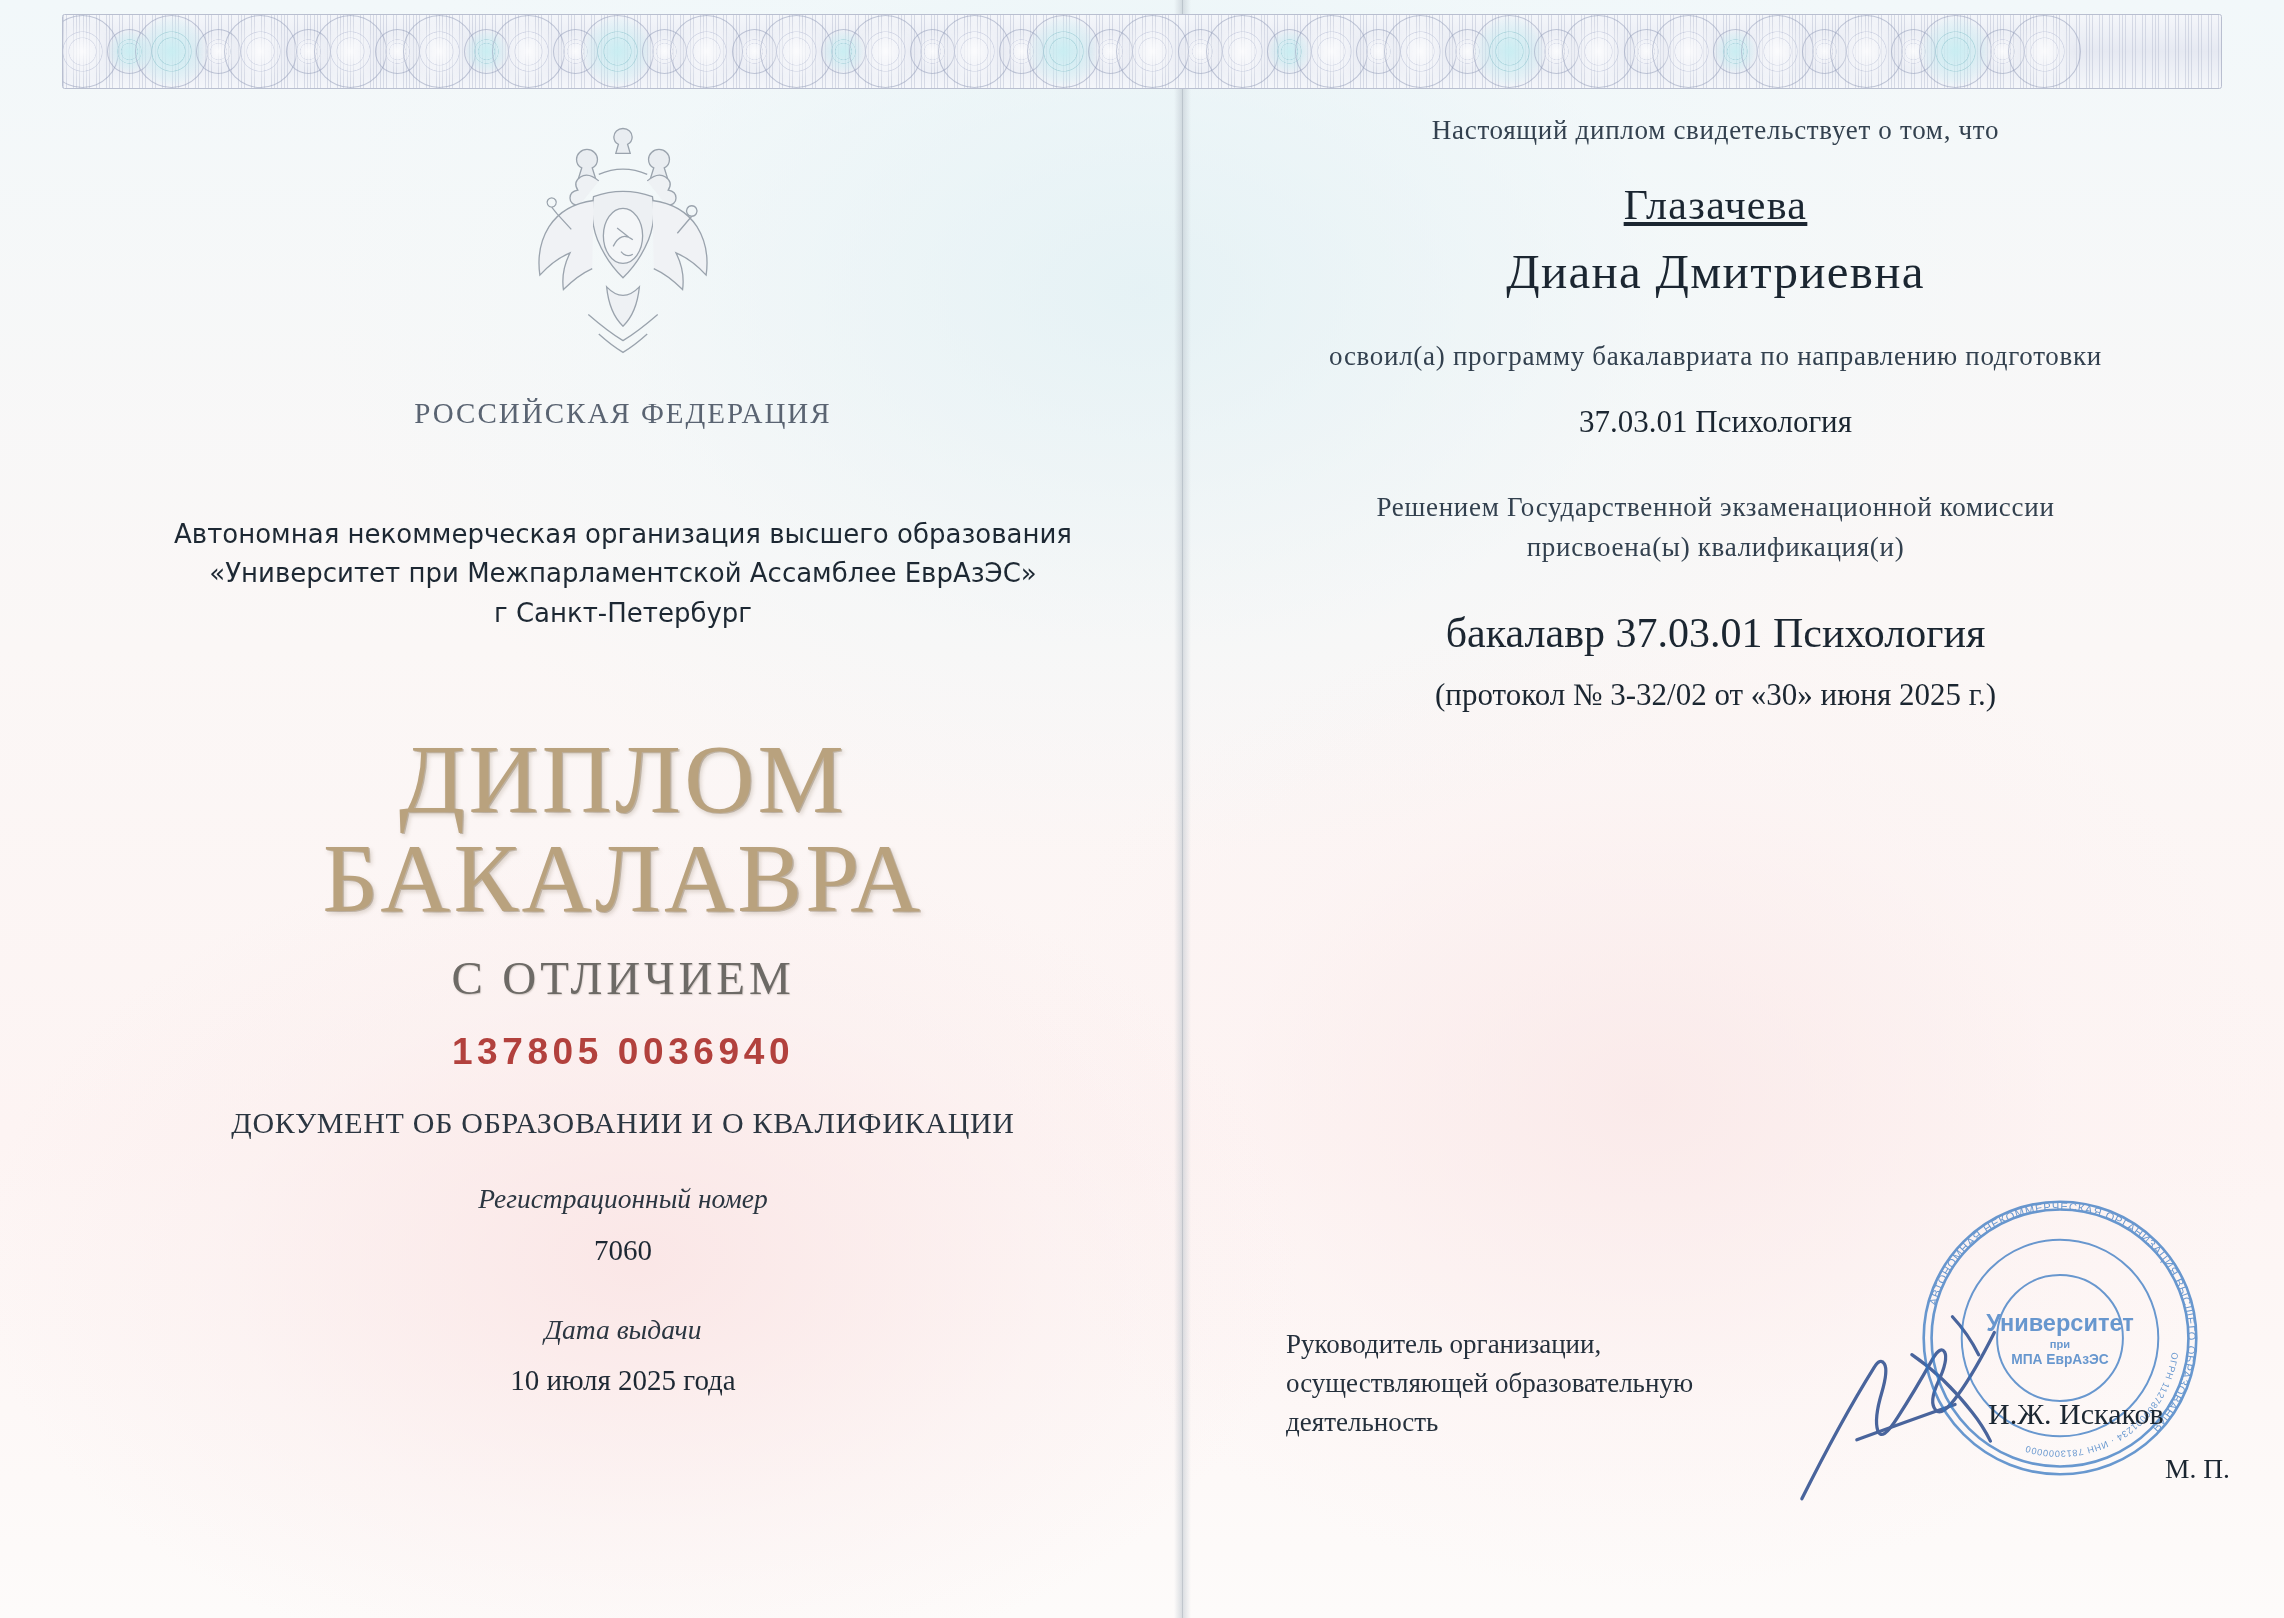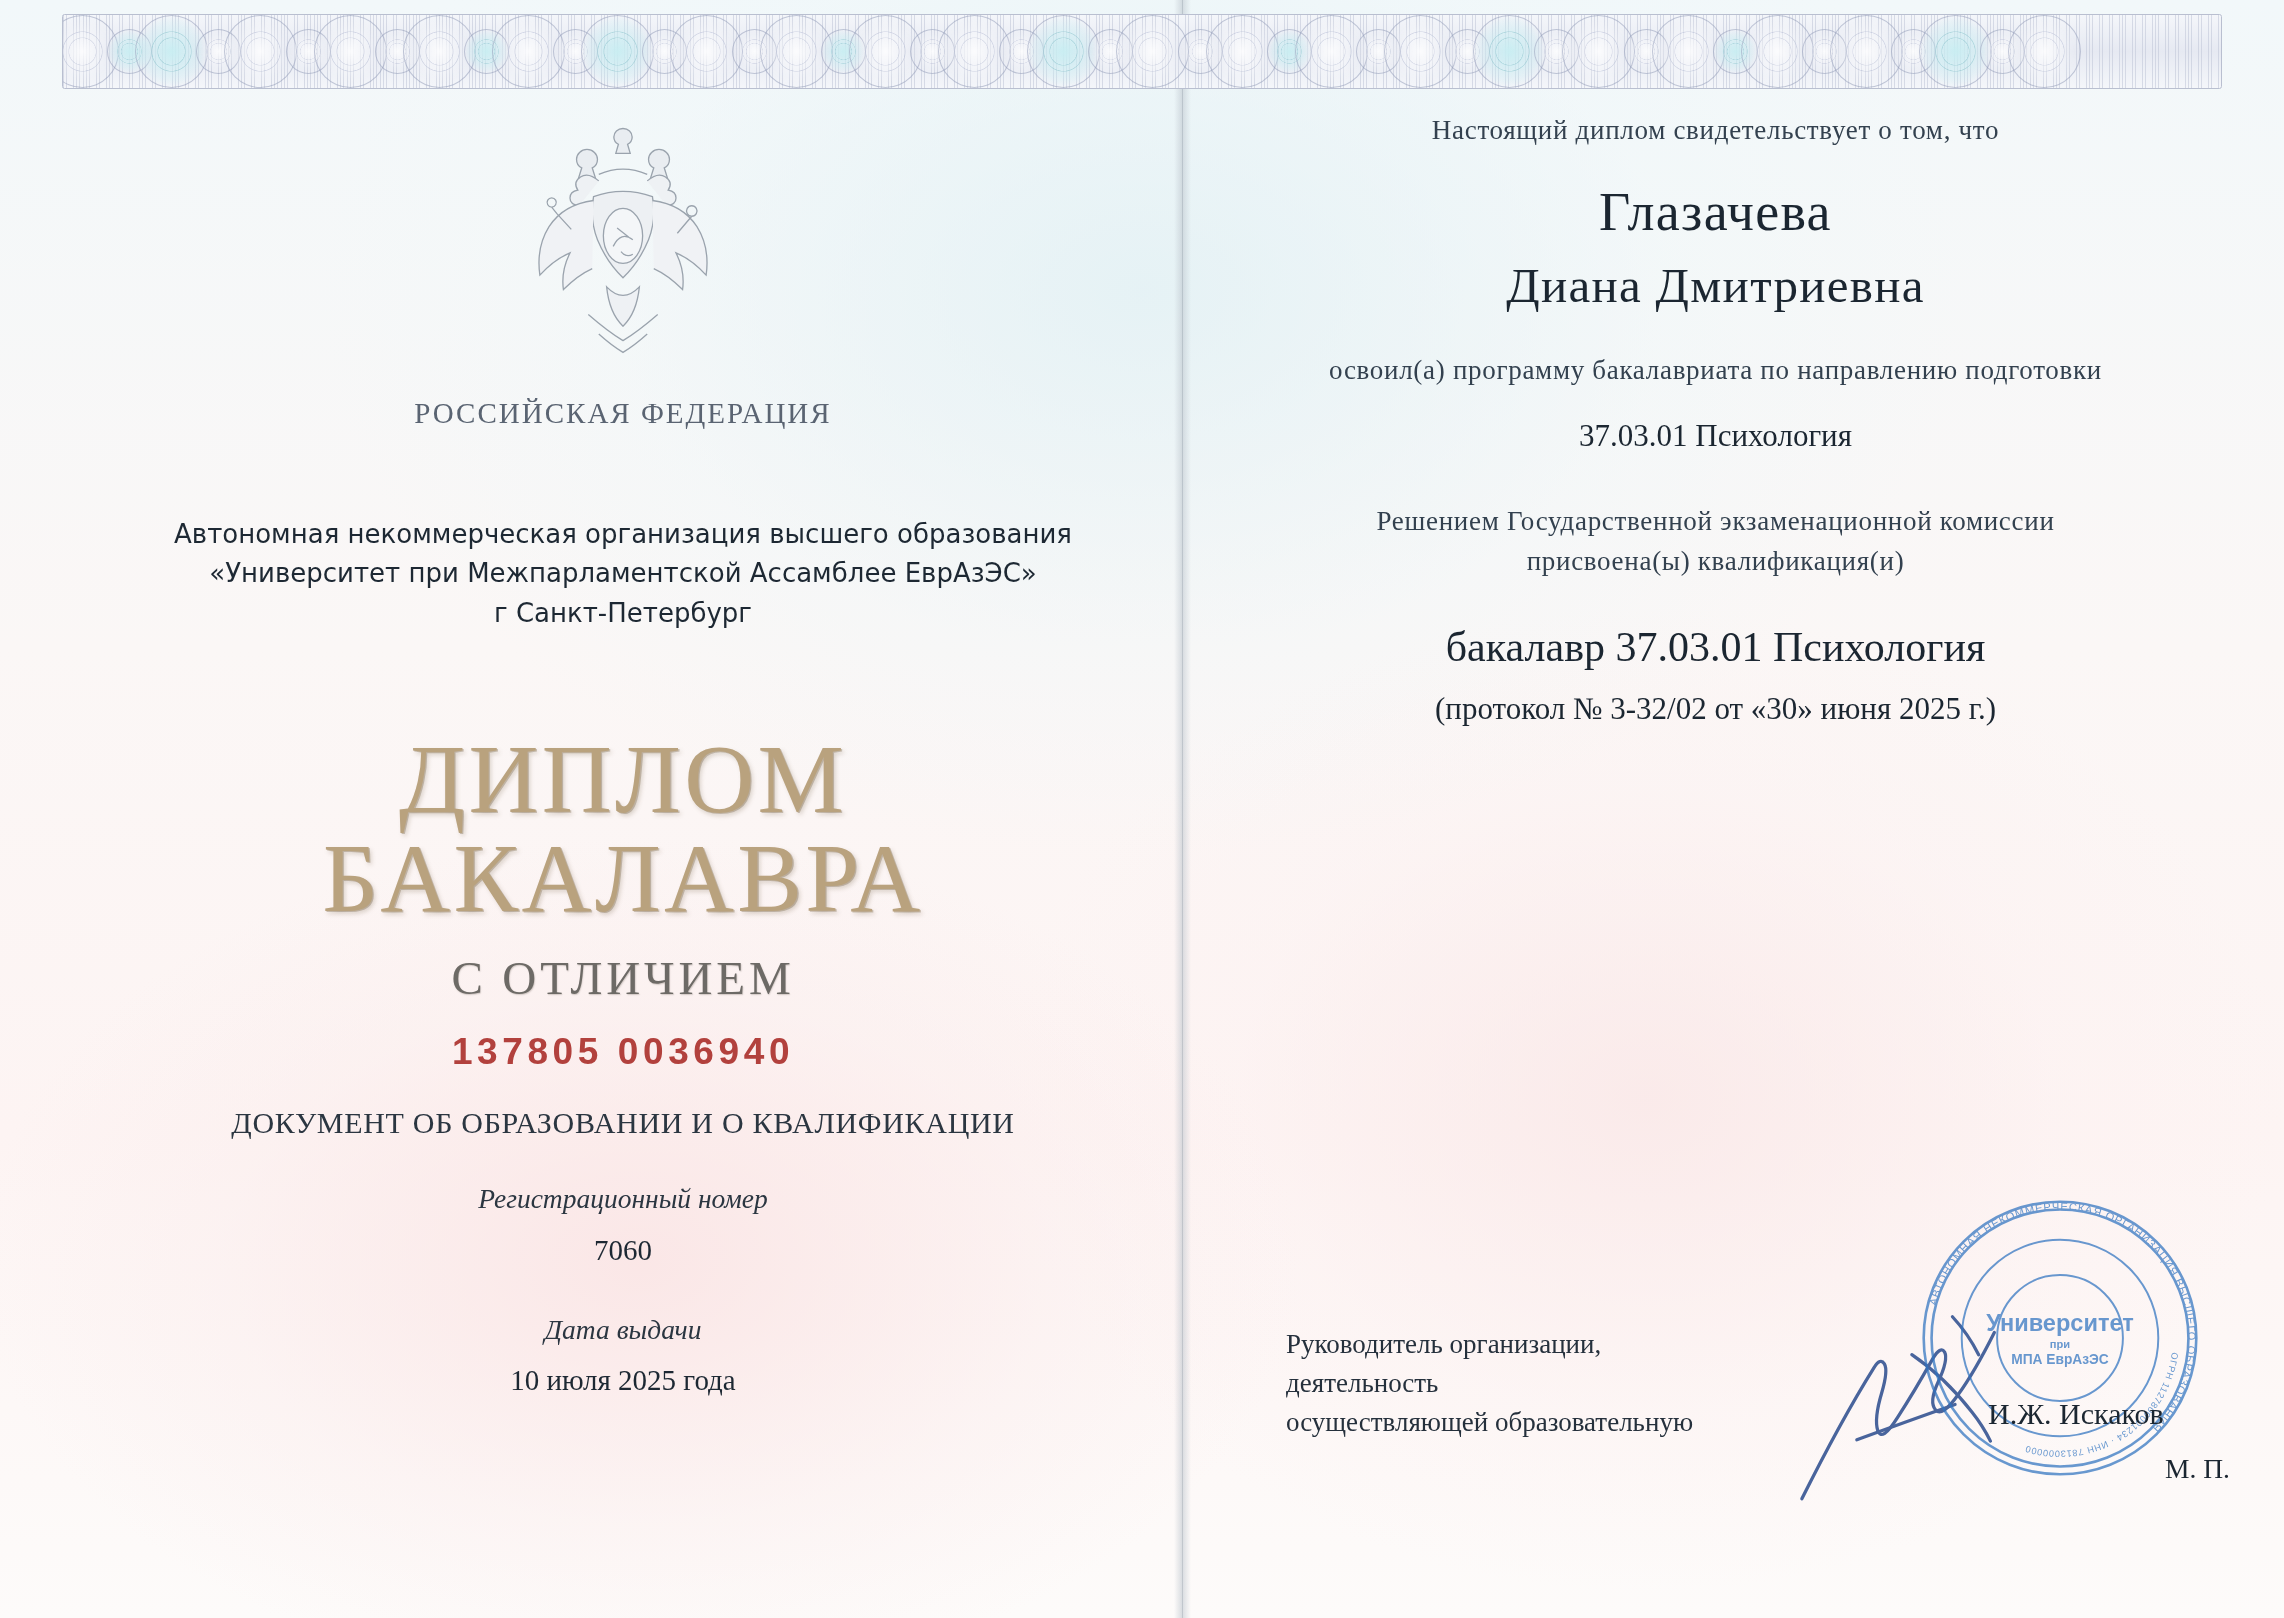--- a/index.html
+++ b/index.html
@@ -175,23 +175,24 @@
     color: #25303c;
     font-family: "Liberation Serif", serif;
   }
   .r-intro {
     font-size: 27px;
     letter-spacing: 0.7px;
     color: #33414f;
   }
   .r-surname {
     margin-top: 35px;
-    font-size: 54px;
+    font-size: 42px;
     letter-spacing: 1.3px;
     color: #1b2631;
+    text-decoration: underline;
   }
   .r-firstname {
     margin-top: 14.4px;
     font-size: 49px;
     letter-spacing: 1.3px;
     color: #1b2631;
   }
   .r-program-line {
     margin-top: 41px;
     font-size: 27px;
@@ -396,22 +397,22 @@
     <div class="r-decision">
       <div>Решением Государственной экзаменационной комиссии</div>
       <div>присвоена(ы) квалификация(и)</div>
     </div>
     <div class="r-qualification">бакалавр 37.03.01 Психология</div>
     <div class="r-protocol">(протокол № 3-32/02 от «30» июня 2025 г.)</div>
   </div>
 
   <div class="sign-block">
     <div>Руководитель организации,</div>
+    <div>осуществляющей образовательную</div>
     <div>деятельность</div>
-    <div>осуществляющей образовательную</div>
   </div>
 
   <svg class="signature-mark" viewBox="0 0 420 360">
     <g fill="none" stroke="#2a4b8d" stroke-width="5" stroke-linecap="round">
       <path d="M12 340 q60 -120 110 -200 q10 -16 16 -6 q6 10 -4 44 q-12 40 -6 58 q6 18 30 -20 q26 -40 54 -90 q12 -20 18 -10 q6 12 -10 46 q-14 30 -4 42 q10 12 34 -22 q26 -36 56 -96"></path>
       <path d="M180 120 q50 34 92 88 q16 20 28 44"></path>
       <path d="M242 62 q24 26 40 58"></path>
       <path d="M96 250 q70 -26 150 -54"></path>
     </g>
   </svg>

